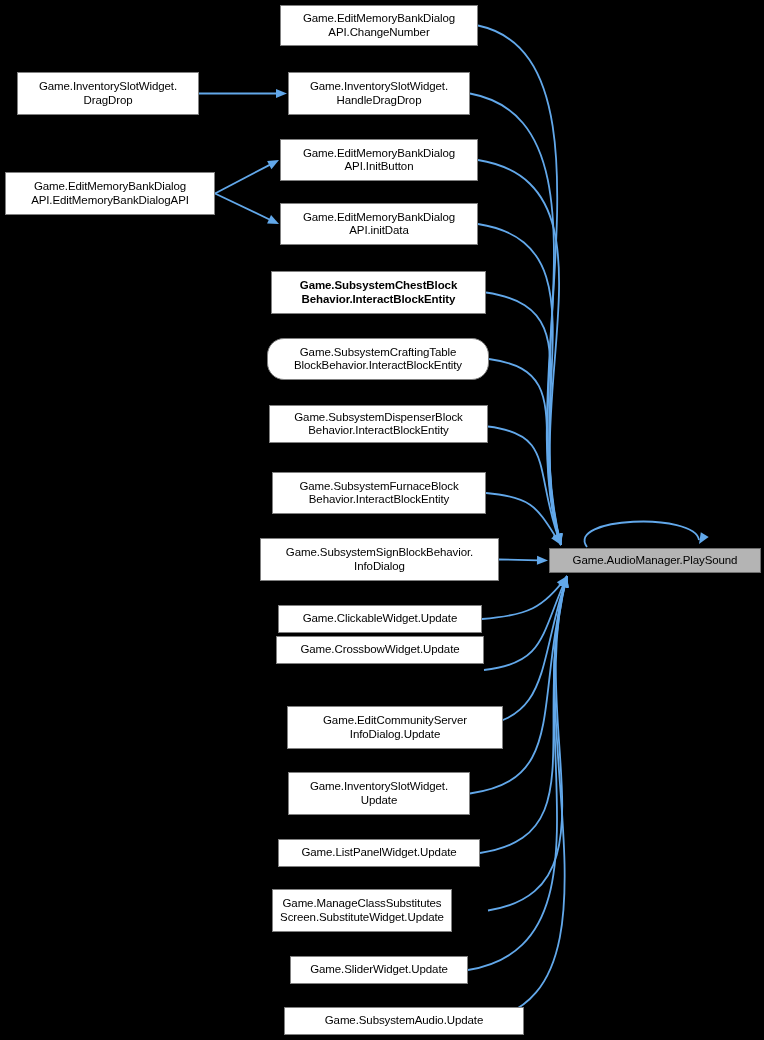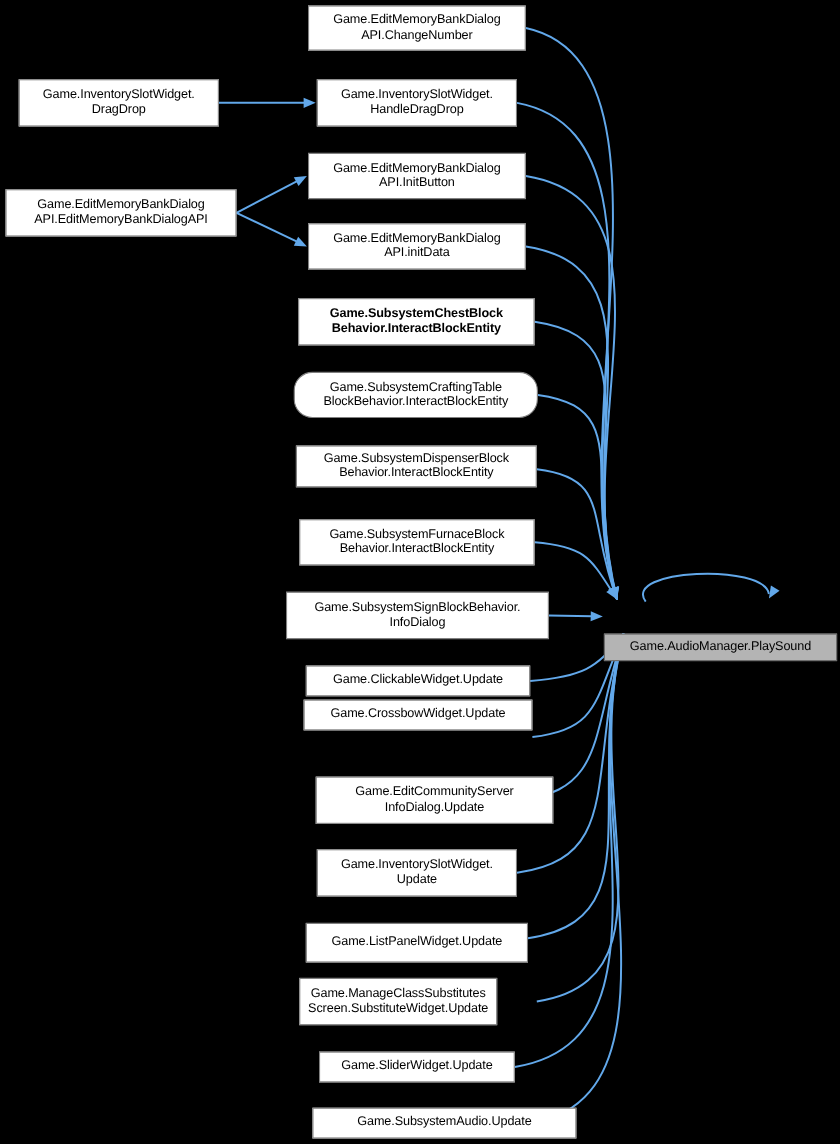--- a/index.html
+++ b/index.html
@@ -118,24 +118,24 @@
       <div class="node-box" style="left: 272px; top: 472px; width: 214px; height: 42px;"><span class="node-label">Game.SubsystemFurnaceBlock
 Behavior.InteractBlockEntity</span></div>
       <div class="node-box" style="left: 260px; top: 538px; width: 239px; height: 43px;"><span class="node-label">Game.SubsystemSignBlockBehavior.
 InfoDialog</span></div>
       <div class="node-box" style="left: 278px; top: 605px; width: 204px; height: 28px;"><span class="node-label">Game.ClickableWidget.Update</span></div>
       <div class="node-box" style="left: 276px; top: 636px; width: 208px; height: 28px;"><span class="node-label">Game.CrossbowWidget.Update</span></div>
       <div class="node-box" style="left: 287px; top: 706px; width: 216px; height: 43px;"><span class="node-label">Game.EditCommunityServer
 InfoDialog.Update</span></div>
       <div class="node-box" style="left: 288px; top: 772px; width: 182px; height: 43px;"><span class="node-label">Game.InventorySlotWidget.
 Update</span></div>
-      <div class="node-box" style="left: 278px; top: 839px; width: 202px; height: 36px; align-items: center;"><span class="node-label">Game.ListPanelWidget.Update</span></div>
+      <div class="node-box" style="left: 278px; top: 839px; width: 202px; height: 28px; align-items: center;"><span class="node-label">Game.ListPanelWidget.Update</span></div>
       <div class="node-box" style="left: 272px; top: 889px; width: 180px; height: 43px;"><span class="node-label">Game.ManageClassSubstitutes
 Screen.SubstituteWidget.Update</span></div>
       <div class="node-box" style="left: 290px; top: 956px; width: 178px; height: 28px;"><span class="node-label">Game.SliderWidget.Update</span></div>
       <div class="node-box" style="left: 284px; top: 1007px; width: 240px; height: 28px;"><span class="node-label">Game.SubsystemAudio.Update</span></div>
       <div class="node-box" style="left: 17px; top: 72px; width: 182px; height: 43px;"><span class="node-label">Game.InventorySlotWidget.
 DragDrop</span></div>
       <div class="node-box" style="left: 5px; top: 172px; width: 210px; height: 43px;"><span class="node-label">Game.EditMemoryBankDialog
 API.EditMemoryBankDialogAPI</span></div>
-      <div class="node-box target" style="left: 549px; top: 548px; width: 212px; height: 25px; margin-top: 28px;"><span class="node-label">Game.AudioManager.PlaySound</span></div>
+      <div class="node-box target" style="left: 549px; top: 548px; width: 212px; height: 25px;"><span class="node-label">Game.AudioManager.PlaySound</span></div>
     </div>
 </div>
 
 </body></html>

